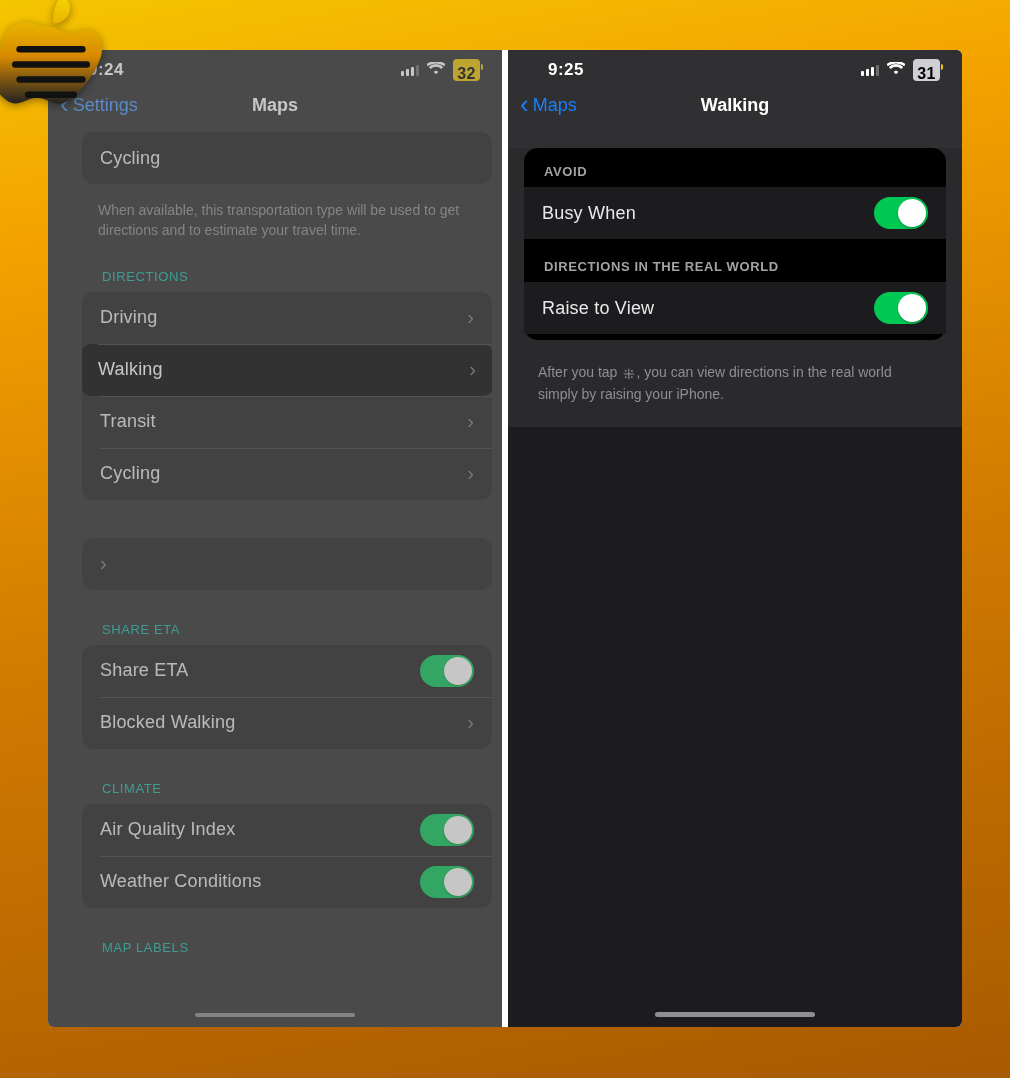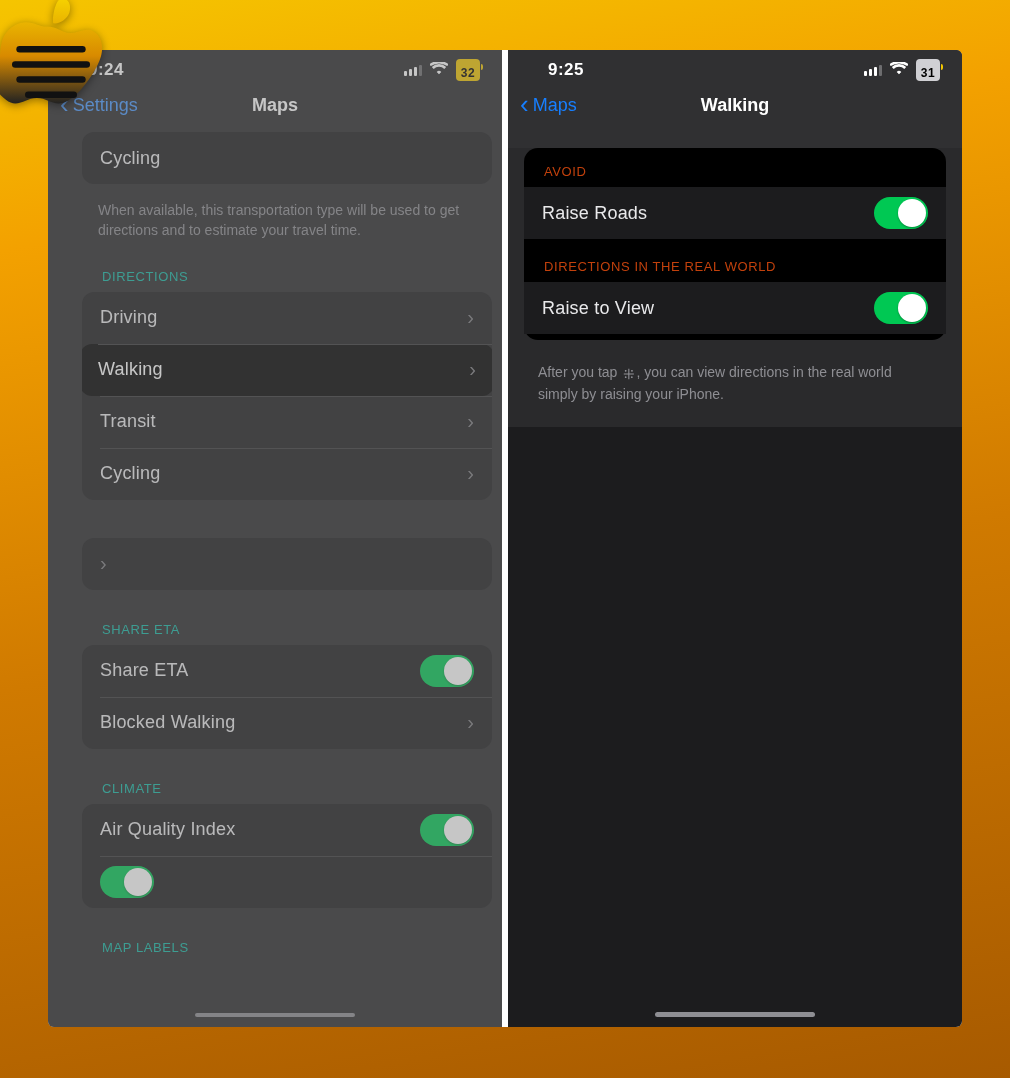--- a/index.html
+++ b/index.html
@@ -25,21 +25,21 @@
 
   
   .statusbar { height:30px; padding:9px 22px 0; display:flex; align-items:center; font-size:17px; font-weight:600; letter-spacing:.5px; color:#fff;}
   .statusbar .time { flex:0 0 auto; padding-left:18px;}
   .statusbar .spacer { flex:1;}
   .statusbar .cell { display:flex; align-items:flex-end; gap:2px; height:12px; margin-right:8px;}
   .statusbar .cell span{ width:3px; background:#fff; border-radius:1px;}
   .statusbar .cell span:nth-child(1){height:5px;} .statusbar .cell span:nth-child(2){height:7px;}
   .statusbar .cell span:nth-child(3){height:9px;} .statusbar .cell span:nth-child(4){height:11px; background:#6d6d6f;}
   .statusbar .wifi{ margin-right:8px; font-size:15px;}
-  .statusbar .batt{ font-size:12px; font-weight:700; background:#f2c600; color:#000; border-radius:4px; padding:7px 4px 0; min-width:24px; text-align:center; line-height:15px; position:relative;}
+  .statusbar .batt{ font-size:16px; font-weight:700; background:#f2c600; color:#000; border-radius:4px; padding:7px 4px 0; min-width:24px; text-align:center; line-height:15px; position:relative;}
   .statusbar .batt::after{content:""; position:absolute; right:-3px; top:5px; width:2px; height:6px; background:#f2c600; border-radius:0 2px 2px 0;}
 
   
   .navhdr { height:50px; display:flex; align-items:center; position:relative; padding:0 12px;}
   .navhdr .back { display:flex; align-items:center; gap:4px; color:#177fff; font-size:18px;}
   .left .navhdr .back { color:#4799ff;}
   .navhdr .chev{ font-size:26px; line-height:20px; font-weight:300; margin-top:-2px;}
   .navhdr .title{ position:absolute; left:0; right:0; text-align:center; font-size:18px; font-weight:600; pointer-events:none;}
 
   
@@ -55,21 +55,21 @@
   .row.hl .lbl{ color:#fff;}
   .grouphdr{ color:#14b8a6; font-size:13px; letter-spacing:.6px; padding:20px 20px 8px; text-transform:uppercase;}
   .footnote{ color:#8e8e93; font-size:14px; line-height:1.45; padding:4px 16px 8px;}
 
   
   .toggle{ width:54px; height:32px; border-radius:16px; background:#00c853; position:relative; flex:0 0 auto;}
   .toggle .knob{ position:absolute; top:2px; right:2px; width:28px; height:28px; border-radius:50%; background:#fff; box-shadow:0 1px 2px rgba(0,0,0,.3);}
 
   
   .right .darkwrap{ background:#000; border-radius:14px; padding:0 0 6px; margin:18px 6px 0;}
-  .right .grouphdr{ color:#c2410c;}
+  .right .grouphdr{ color:#a3a3a3;font-weight:bold;}
   .right .group{ background:#1c1c1e; border-radius:0; margin:0;}
   .right .footnote{ padding:22px 20px;}
 
   
   .homebar{position:absolute; bottom:10px; left:50%; transform:translateX(-50%); width:160px; height:5px; border-radius:3px; background:#8e8e93;}
 
   
   .scrollhint{position:absolute; bottom:10px; left:50%; transform:translateX(-50%); width:160px; height:4px; border-radius:2px; background:#8e8e93;}
 
   .ar-icon{ display:inline-block; vertical-align:-2px; margin:0 2px; font-size:14px;}
@@ -175,20 +175,21 @@
 
       <div class="grouphdr">CLIMATE</div>
       <div class="group">
         <div class="row">
           <span class="lbl">Air Quality Index</span>
           <span class="toggle">
               <span class="knob"></span>
             </span>
         </div>
         <div class="row">
+          <span class="lbl">Weather Conditions</span>
           <span class="toggle">
               <span class="knob"></span>
             </span>
         </div>
       </div>
 
       <div class="grouphdr">MAP LABELS</div>
     </div>
     <div class="scrollhint"></div>
   </div>
@@ -217,21 +218,21 @@
         <span>Maps</span>
       </div>
       <div class="title">Walking</div>
     </div>
 
     <div class="content" style="padding:0 10px; background:linear-gradient(#303032 0 0px,#2a2a2c 0);">
       <div class="darkwrap">
         <div class="grouphdr" style="padding-top:16px;">AVOID</div>
         <div class="group">
           <div class="row">
-            <span class="lbl">Raise Roads</span>
+            <span class="lbl">Busy When</span>
             <span class="toggle">
                 <span class="knob"></span>
               </span>
           </div>
         </div>
 
         <div class="grouphdr">DIRECTIONS IN THE REAL WORLD</div>
         <div class="group">
           <div class="row">
             <span class="lbl">Raise to View</span>

